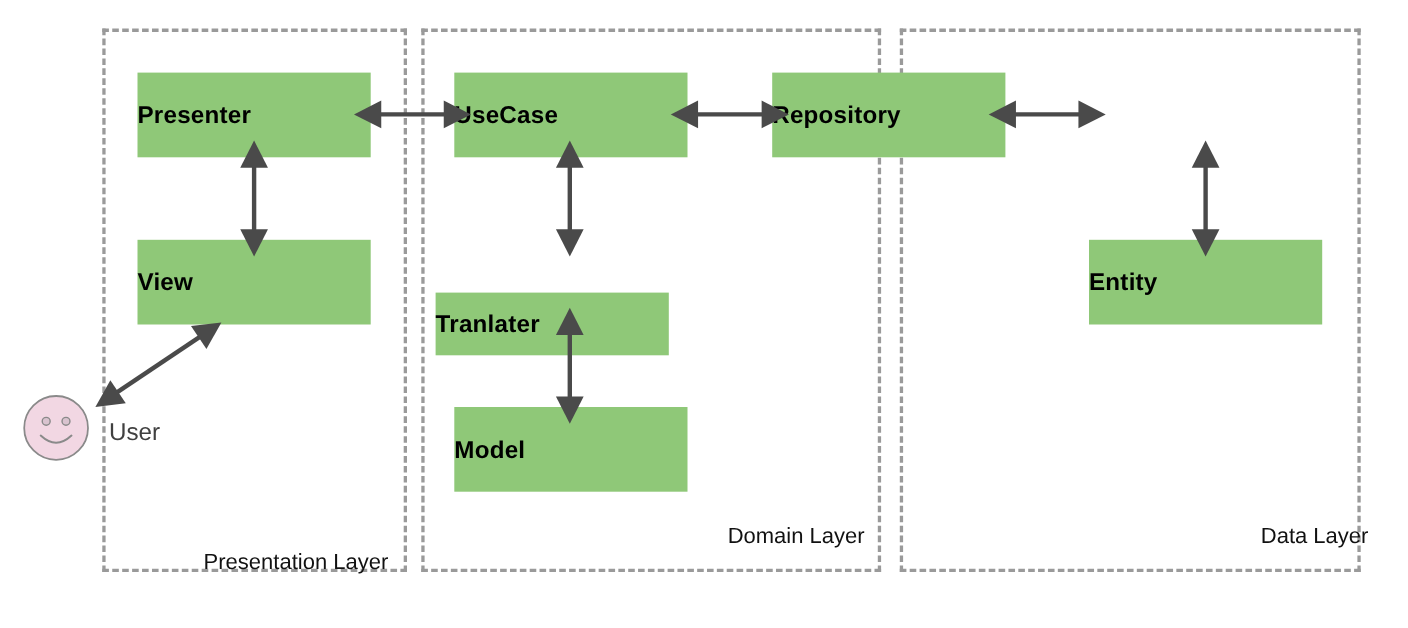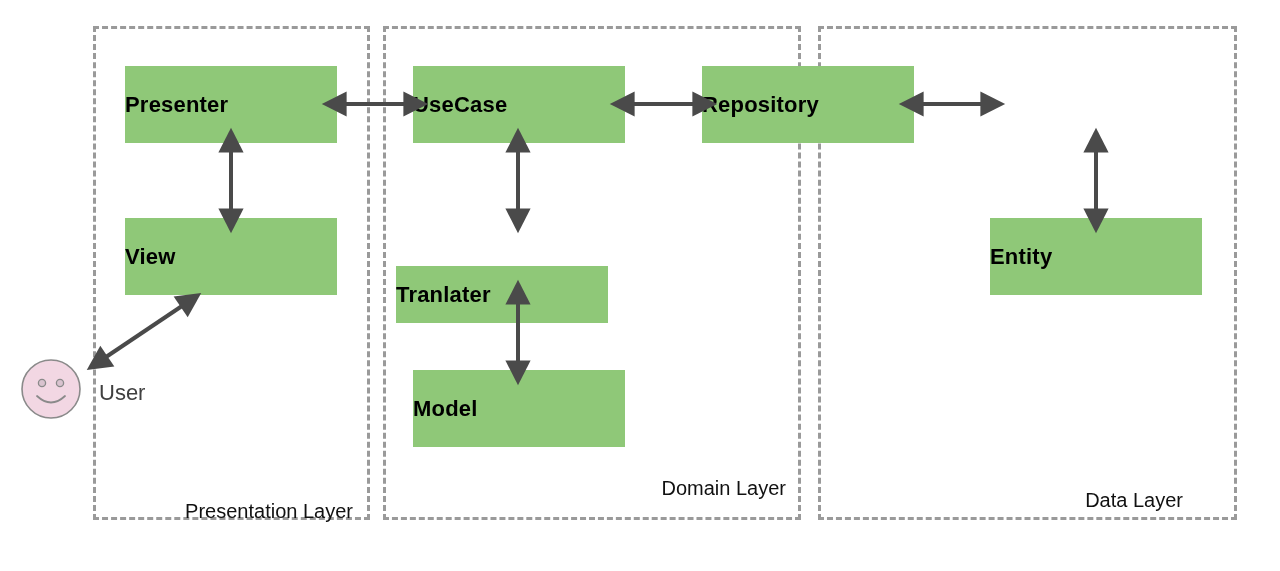--- a/index.html
+++ b/index.html
@@ -147,15 +147,15 @@
     <circle cx="40" cy="25" r="3.6" fill="#d9c3cf" stroke="#8a8a8a" stroke-width="1.3"></circle>
     <path d="M17,38 Q31,51 45,38" fill="none" stroke="#8a8a8a" stroke-width="1.8" stroke-linecap="round"></path>
   </svg>
 
   <div class="actor-label" style="left:99px; top:380px;">User</div>
 
   <div class="layer-label" style="left:108px; top:477px; width:245px;margin-top:23px;">Presentation Layer</div>
 
   <div class="layer-label" style="left:398px; top:477px; width:388px;">Domain Layer</div>
 
-  <div class="layer-label" style="left:794px; top:477px; width:389px;margin-top:12px;">Data Layer</div>
+  <div class="layer-label" style="left:855px; top:477px; width:389px;">Data Layer</div>
 
 </div>
 
 </body></html>

